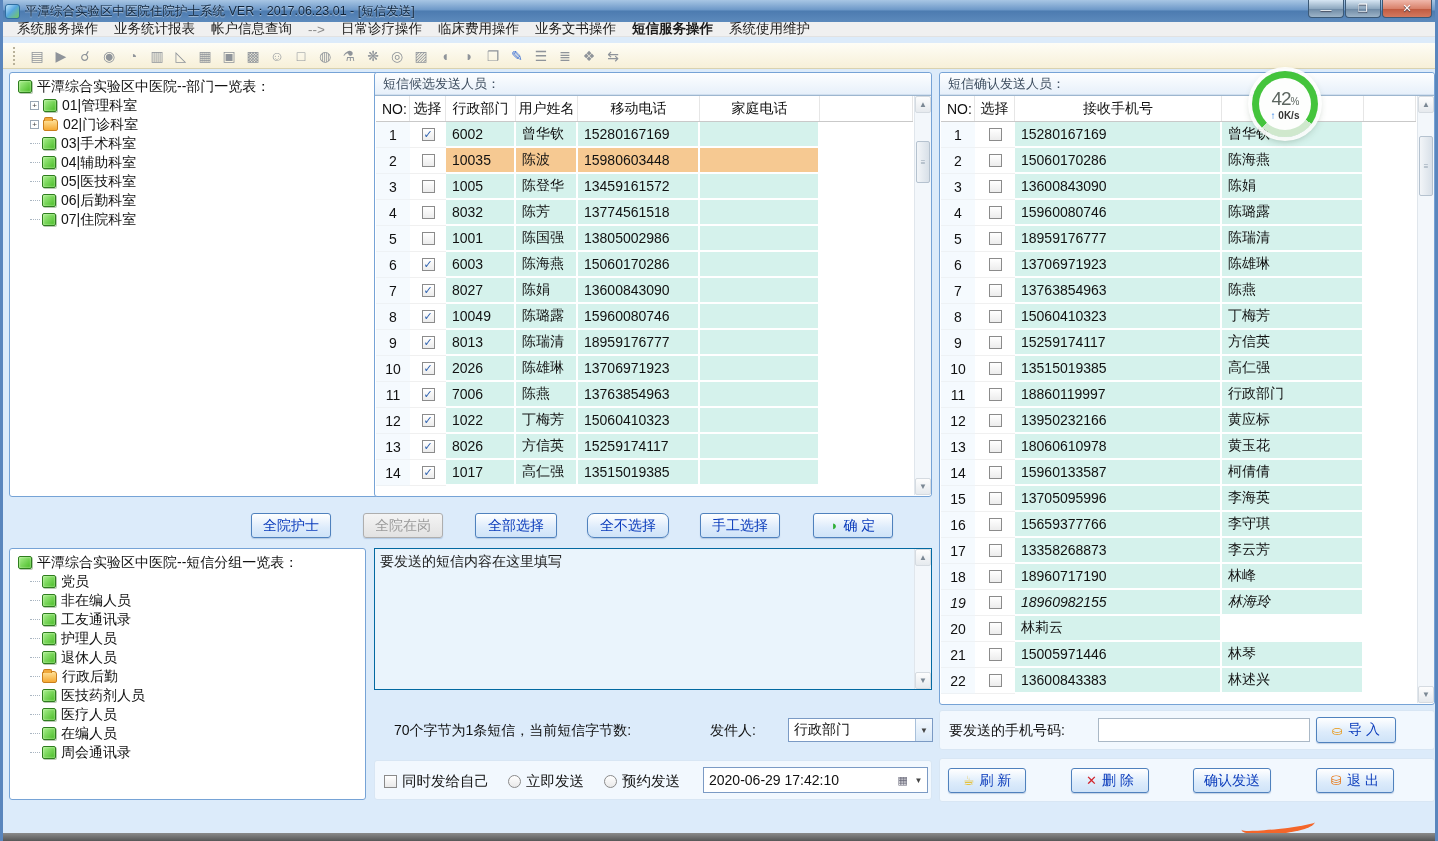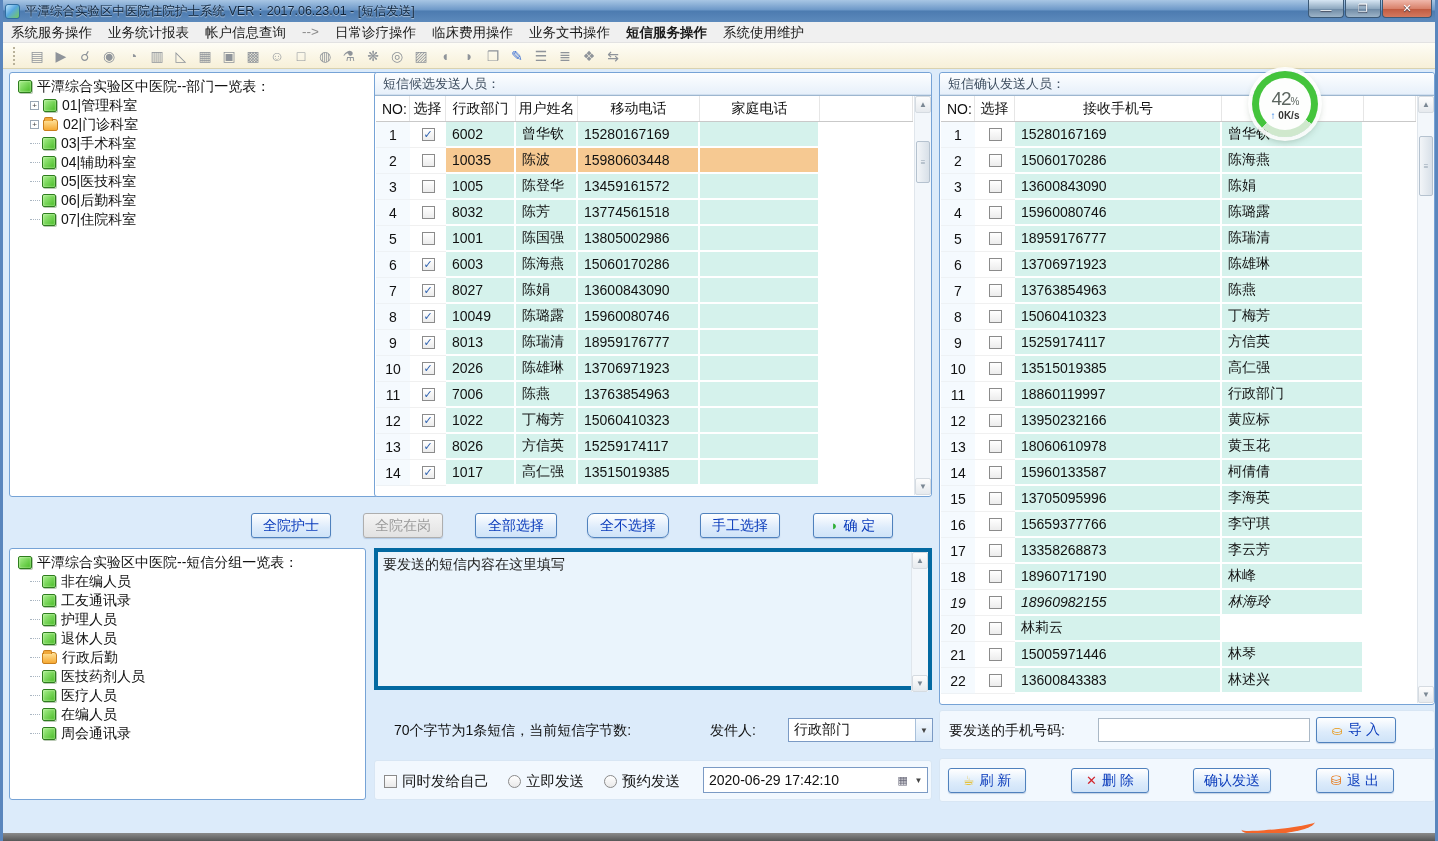--- a/index.html
+++ b/index.html
@@ -12,22 +12,22 @@
     display:flex; align-items:center; padding-left:5px; }
   .appicon { width:15px; height:15px; border-radius:3px; margin-right:5px;
     background:linear-gradient(135deg,#bfe6ff 0%,#57a7e0 45%,#74c95e 100%); border:1px solid #2f6ea0; }
   .title-text { font-size:12.5px; color:#10253c; text-shadow:0 1px 1px rgba(255,255,255,.6); }
   .winbtns { position:absolute; right:6px; top:0; display:flex; }
   .winbtn { width:36px; height:18px; border:1px solid #3b5976; border-top:none; border-radius:0 0 4px 4px;
     background:linear-gradient(#d7e6f3,#8fa9c0 50%,#6e8aa5 52%,#9db4c8); color:#fff; font-size:11px;
     display:flex; align-items:center; justify-content:center; margin-left:1px; text-shadow:0 1px 1px #334; }
   .winbtn.close { width:50px; background:linear-gradient(#f0b8ab,#d9826b 50%,#c05a40 52%,#d4795f); }
   
-  .menubar { position:absolute; left:0; top:22px; width:1432px; height:21px; background:#f0f0f0;
-    display:flex; align-items:flex-start; padding-left:0; border-bottom:1px solid #e2e2e2;}
+  .menubar { position:absolute; left:0; top:22px; width:1432px; height:15px; background:#f0f0f0;
+    display:flex; align-items:center; padding-left:6px; border-bottom:1px solid #e2e2e2;}
   .menu-item { font-size:13.5px; color:#1a1a1a; padding:2px 8px; cursor:default; }
   .menu-item.active { font-weight:bold; }
   .menu-item.disabled { color:#8a8a8a; }
   .toolbar { position:absolute; left:0; top:43px; width:1432px; height:26px;
     background:linear-gradient(#fefdf6,#f7f0d8); border-bottom:1px solid #d9d2b0;
     display:flex; align-items:center; padding-left:10px; }
   .tb-grip { width:4px; height:18px; border-left:2px dotted #b9b29a; margin-right:8px; }
   .tb-icon { width:24px; height:20px; font-size:14px; color:#8f949a; display:flex; align-items:center;
     justify-content:center; cursor:default; }
   
@@ -81,21 +81,21 @@
   .combo { position:absolute; height:24px; background:#fff; border:1px solid #7b9ac4; display:flex; align-items:center; }
   .combo .ctext { flex:1; padding-left:5px; font-size:14px; color:#111; }
   .combo .cbtn { width:17px; height:100%; background:linear-gradient(#f4f9fe,#d7e7f7); border-left:1px solid #a8c0da;
     display:flex; align-items:center; justify-content:center; font-size:8px; color:#444; }
   .textinput { position:absolute; height:24px; background:#fff; border:1px solid #aab8c6; }
   .check17, .radio17 { display:inline-flex; width:13px; height:13px; border:1px solid #8a8a8a;
     background:linear-gradient(#fff,#e9e9e9); margin-right:5px; flex:none; }
   .radio17 { border-radius:50%; }
   .optrow { position:absolute; display:flex; align-items:center; font-size:14.5px; color:#111; }
   
-  .msgarea { position:absolute; background:#eaf4fc; border:4px solid #0369a1; font-size:14px; color:#222;
+  .msgarea { position:absolute; background:#eaf4fc; border:1px solid #0369a1; font-size:14px; color:#222;
     padding:4px 20px 4px 5px; }
   
   .pwidget { position:absolute; width:66px; height:66px; border-radius:50%; z-index:50;
     background:conic-gradient(from 225deg,#44c43c 0deg 262deg,#cfe8cd 262deg 360deg);
     box-shadow:0 0 0 4px rgba(255,255,255,.9), 0 3px 8px rgba(60,90,60,.45); }
   .pwidget .pin { position:absolute; left:7px; top:7px; width:52px; height:52px; border-radius:50%; background:#fdfefd;
     display:flex; flex-direction:column; align-items:center; justify-content:center; }
   .pct { font-size:19px; color:#5c6660; letter-spacing:-1px; }
   .pct small { font-size:10px; }
   .spd { font-size:10px; color:#333; font-weight:bold; }
@@ -628,20 +628,25 @@
 
   <div class="panel" style="left:6px; top:548px; width:357px; height:252px;">
     <div class="tree" id="groupTree">
         <div class="tree-row tree-root">
           <span class="icon-computer"></span>
           <span>平潭综合实验区中医院--短信分组一览表：</span>
         </div>
         <div class="tree-row tree-child">
           <span class="tree-dash"></span>
           <span class="icon-computer"></span>
+          <span>党员</span>
+        </div>
+        <div class="tree-row tree-child">
+          <span class="tree-dash"></span>
+          <span class="icon-computer"></span>
           <span>非在编人员</span>
         </div>
         <div class="tree-row tree-child">
           <span class="tree-dash"></span>
           <span class="icon-computer"></span>
           <span>工友通讯录</span>
         </div>
         <div class="tree-row tree-child">
           <span class="tree-dash"></span>
           <span class="icon-computer"></span>

